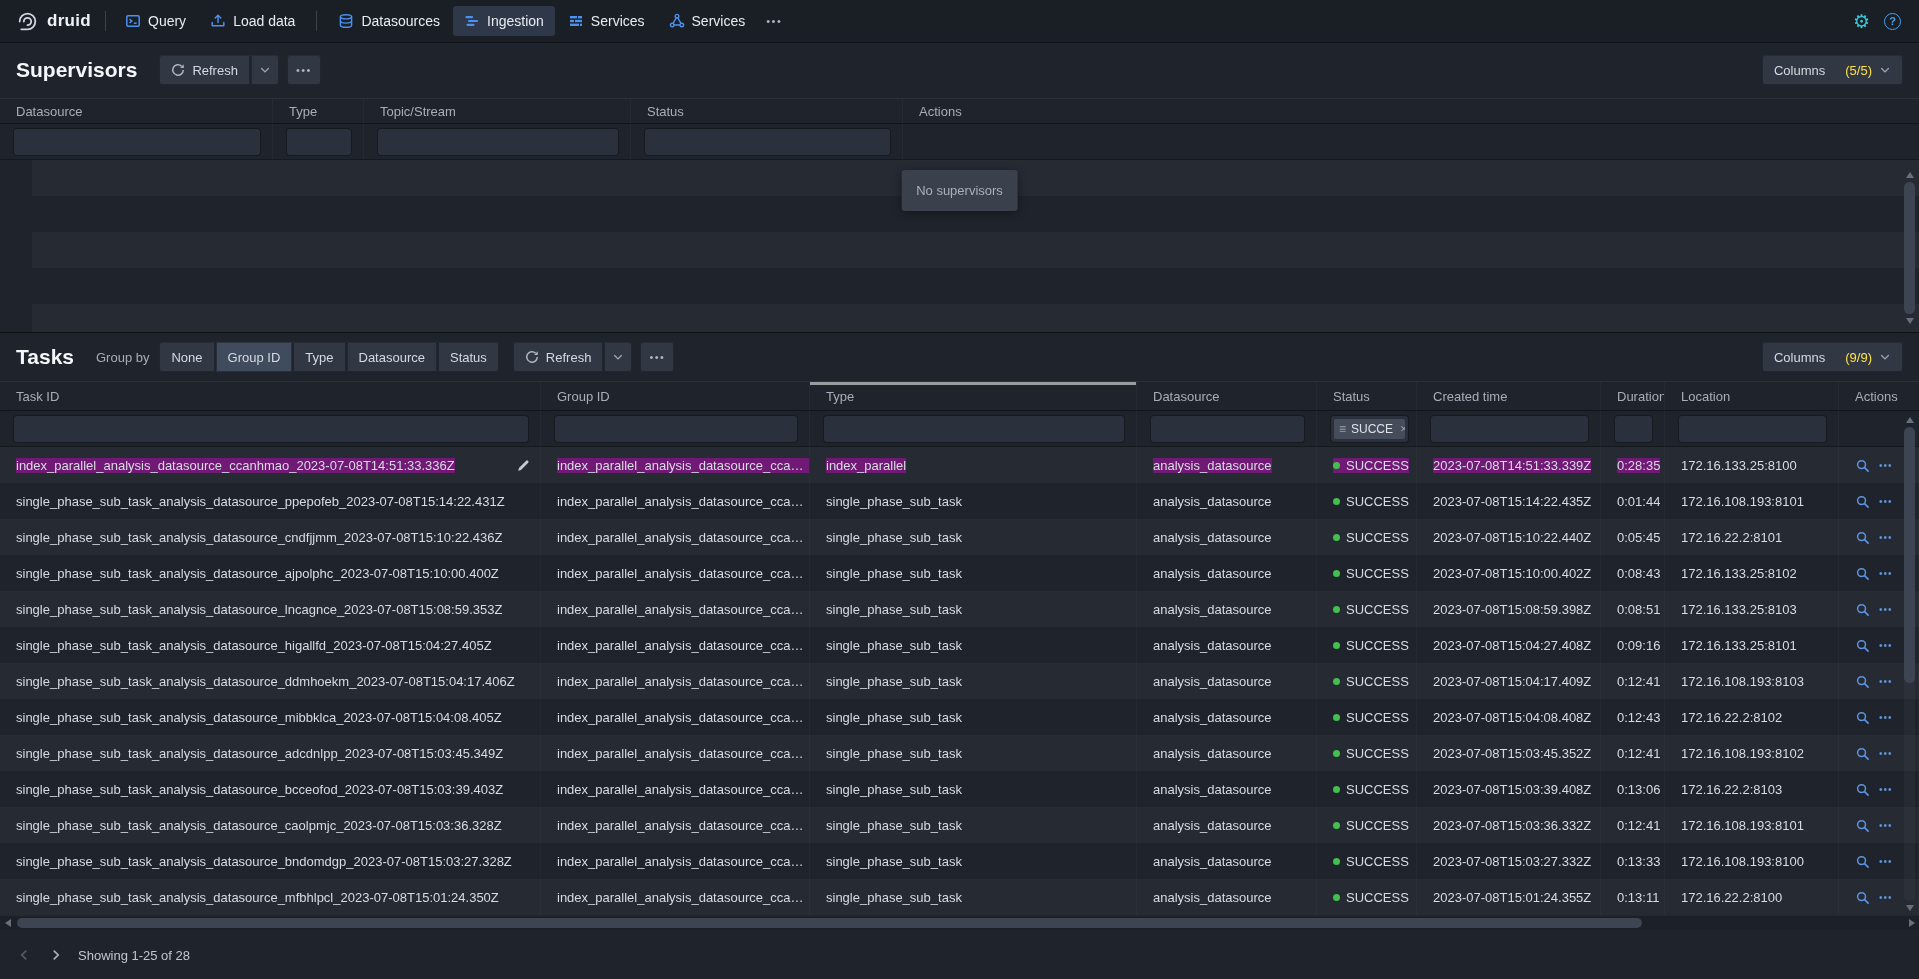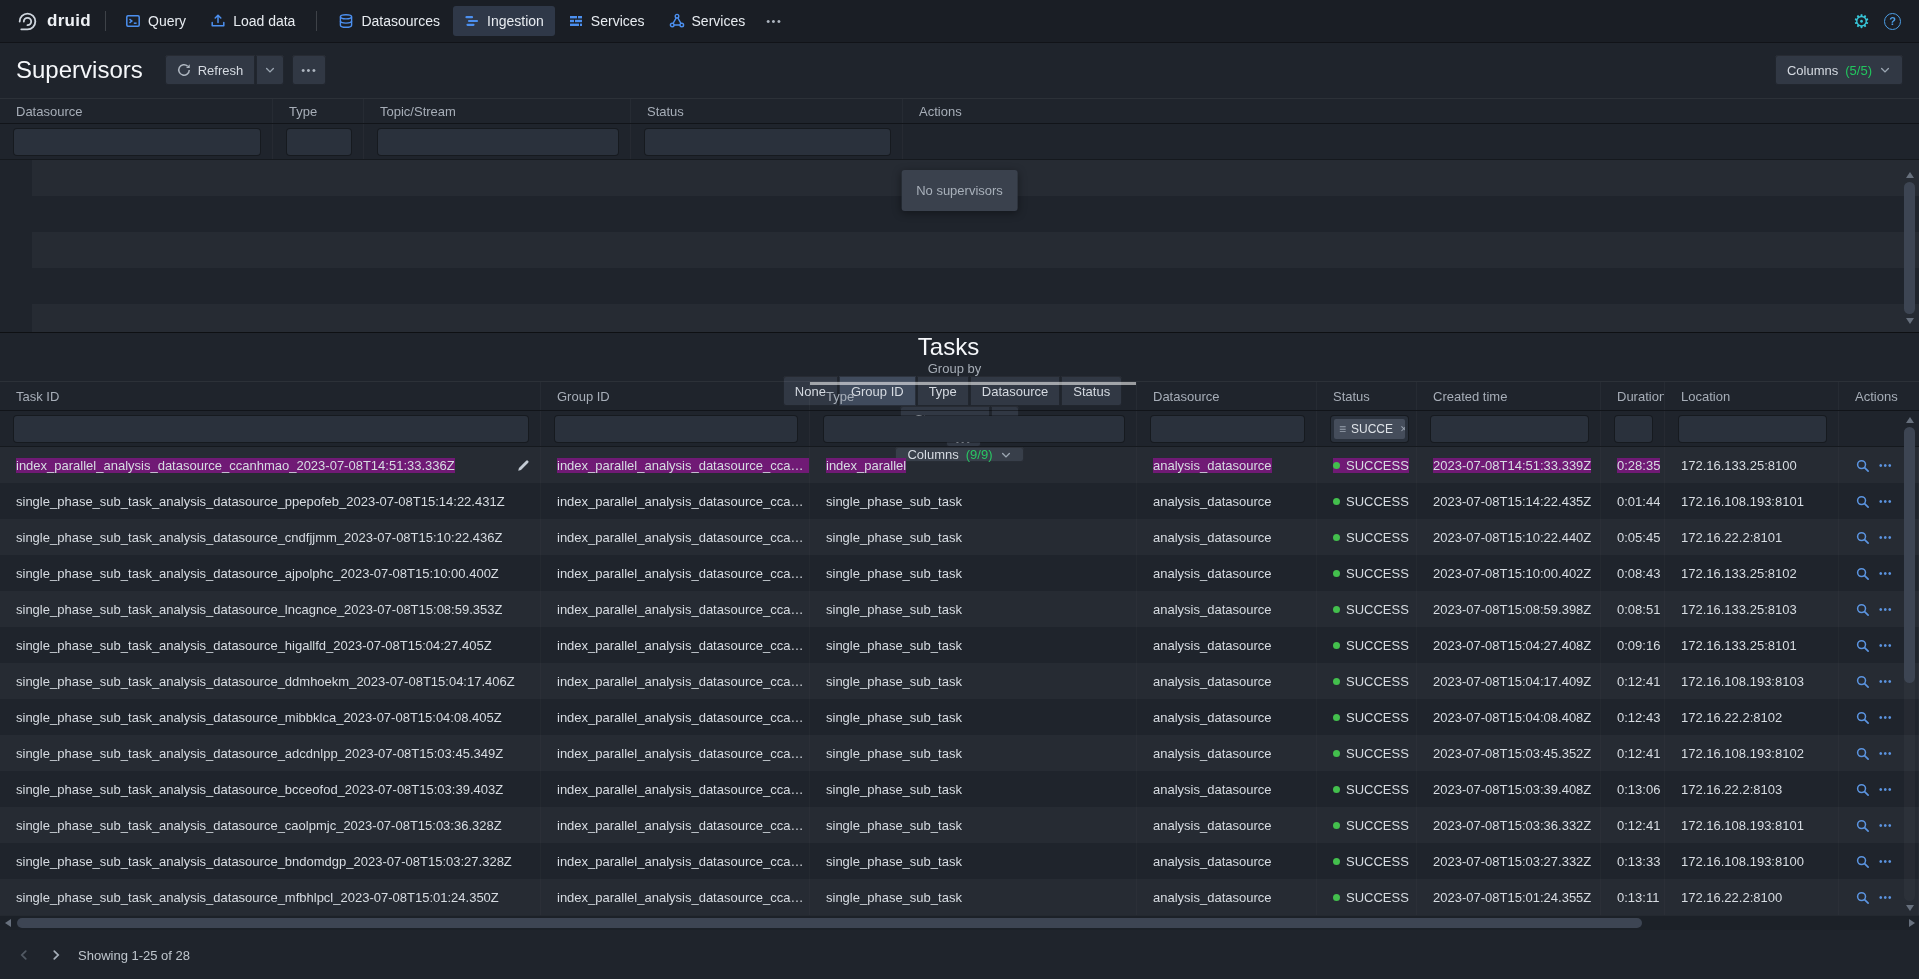--- a/index.html
+++ b/index.html
@@ -46,29 +46,29 @@
   .topbar-right{display:flex;align-items:center;gap:14px;padding-right:4px;}
   .gear-glyph{color:#37c6d8;font-size:19px;line-height:1;cursor:pointer;}
   .help-circle{
     width:17px;height:17px;border:1.6px solid #4d9fe6;border-radius:50%;color:#4d9fe6;
     font-size:11px;font-weight:700;display:flex;align-items:center;justify-content:center;cursor:pointer;
   }
 
   
   .section-bar{display:flex;align-items:center;padding:0 16px;}
   .sup-bar{height:56px;}
-  .tasks-bar{height:48px;flex-direction:column;}
-  h2.sec-title{font-size:24px;font-weight:400;color:#f5f7fa;margin-right:22px;}
+  .tasks-bar{height:48px;}
+  h2.sec-title{font-size:21px;font-weight:700;color:#f5f7fa;margin-right:22px;}
   .btn{
     height:30px;display:inline-flex;align-items:center;gap:7px;padding:0 12px;border:none;
     background:#313844;color:#d5dae1;font-size:13px;border-radius:3px;cursor:pointer;
     box-shadow:inset 0 0 0 1px rgba(17,20,24,0.5), inset 0 1px 0 rgba(255,255,255,0.06);
     font-family:inherit;white-space:nowrap;
   }
-  .btn .dim{color:#22c55e;}
+  .btn .dim{color:#fde047;margin-left:13px;}
   .btn-group{display:inline-flex;}
   .btn-group .btn{border-radius:0;}
   .btn-group .btn:first-child{border-radius:3px 0 0 3px;}
   .btn-group .btn:last-child{border-radius:0 3px 3px 0;}
   .btn-group .btn+.btn{margin-left:1px;}
   .btn.caret{padding:0 8px;}
   .btn.seg.active{background:#40parse;background:#404b5d;}
   .btn.more-btn{padding:0 9px;margin-left:8px;}
   .more-glyph{font-size:11px;letter-spacing:1.5px;color:#aeb6c0;line-height:1;}
   .chev{color:#9aa5b1;}

